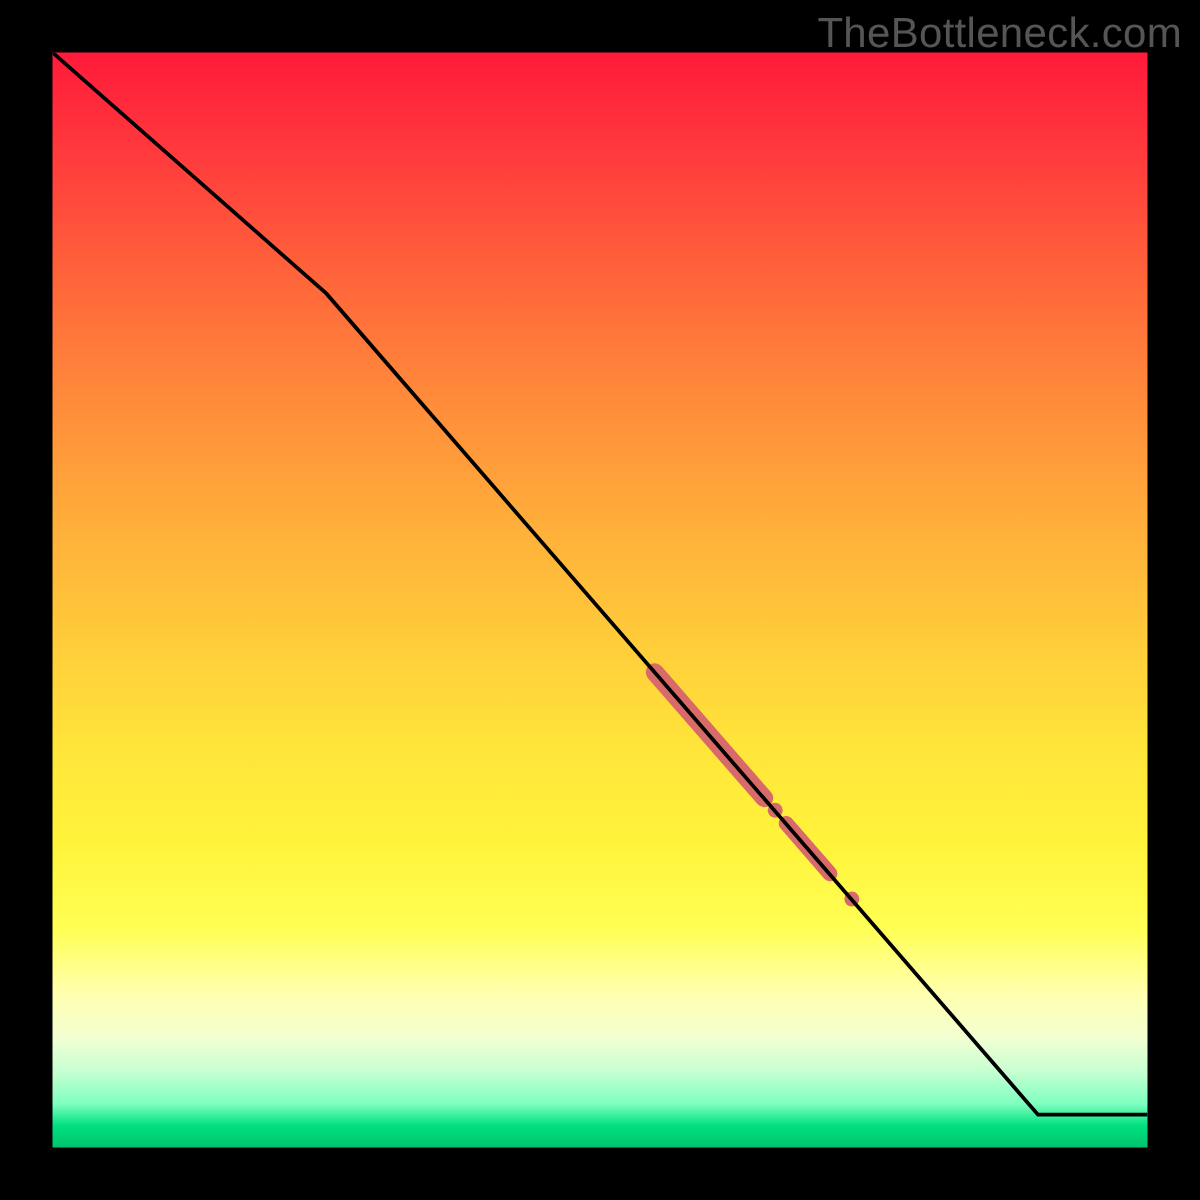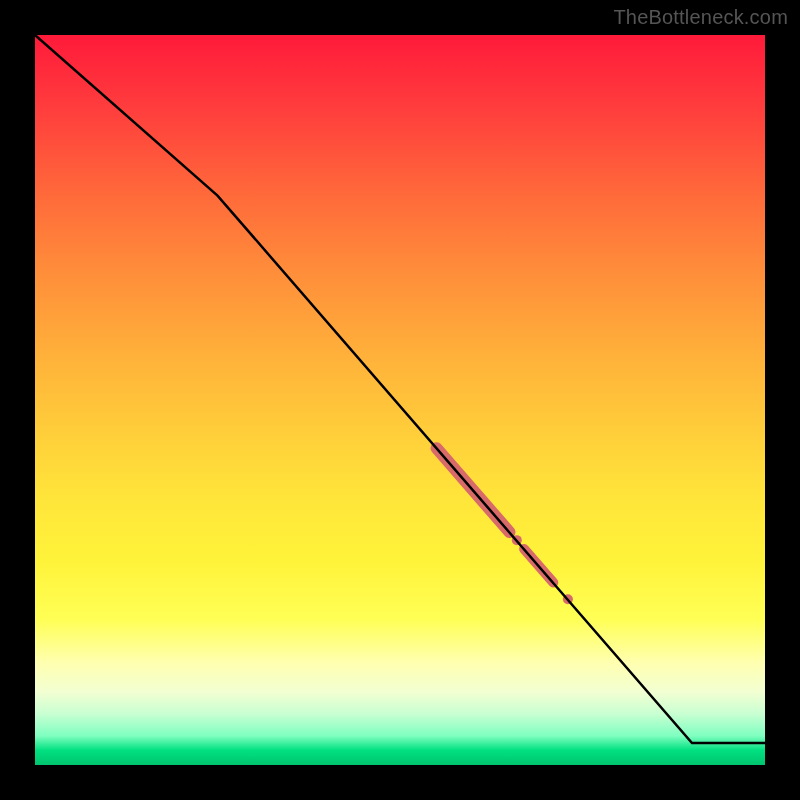--- a/index.html
+++ b/index.html
@@ -39,21 +39,21 @@
       #7fffc0 96%,
       #00e080 98%,
       #00c46f 100%
     );
   }
   .watermark {
     position: absolute;
     top: 6px;
     right: 12px;
     color: #555;
-    font-size: 20px;
+    font-size: 28px;
     font-weight: 500;
     letter-spacing: 0.2px;
     user-select: none;
   }
   svg.overlay {
     position: absolute;
     left: 0;
     top: 0;
     width: 730px;
     height: 730px;

